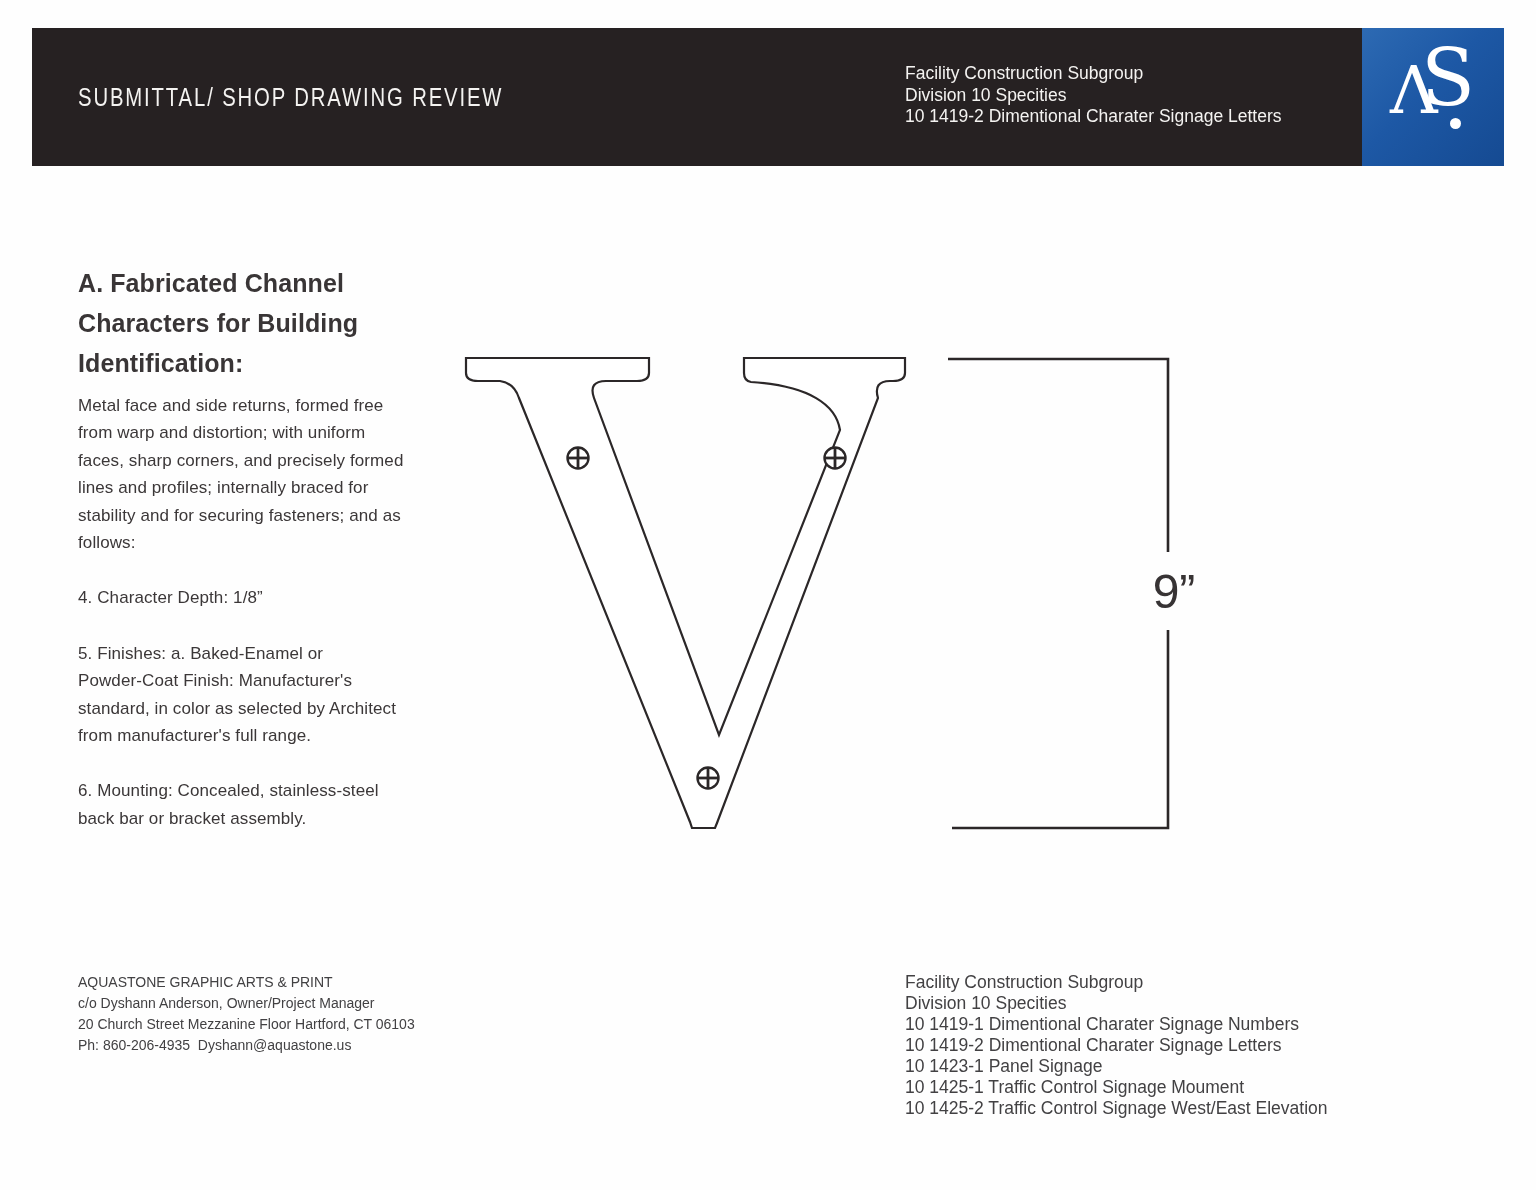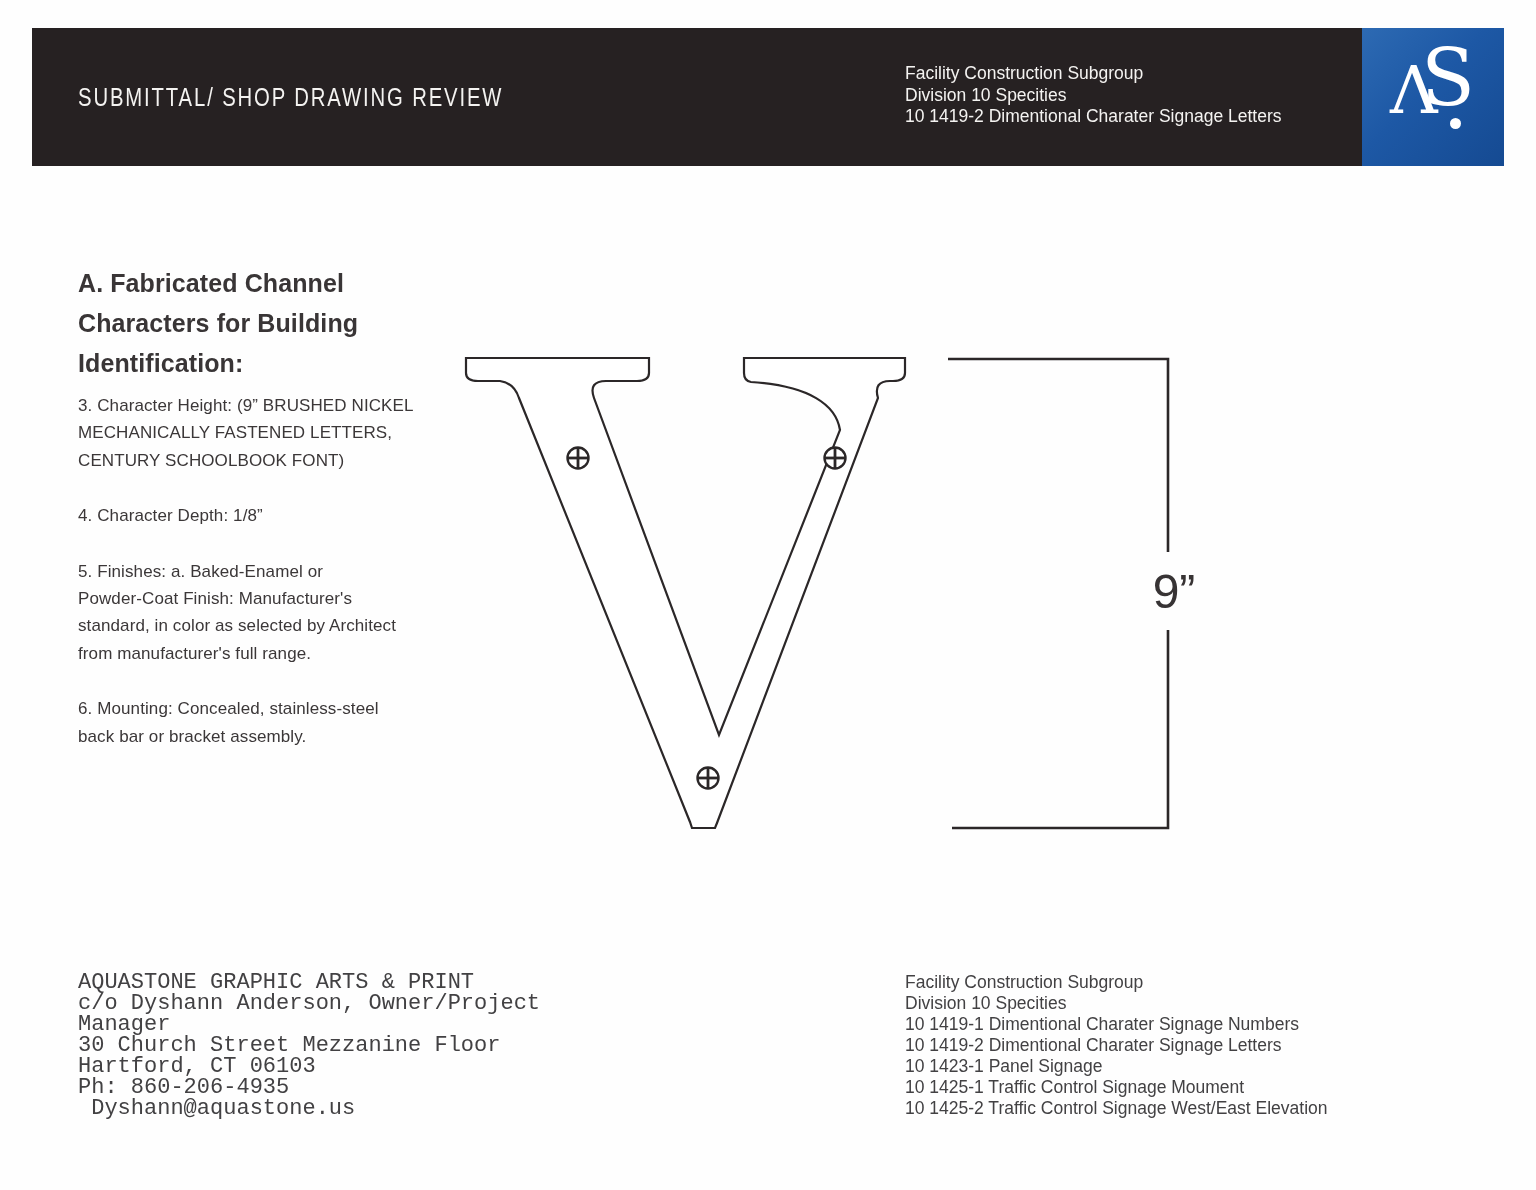--- a/index.html
+++ b/index.html
@@ -40,21 +40,21 @@
     font-size:17px;line-height:27.4px;color:#3b3738;white-space:pre-line;
     margin-top:28px;letter-spacing:.1px;
   }
   .spec-list .spec-item:first-child{margin-top:0;}
   .spec-list .spec-item:nth-child(6){margin-top:0;font-family:Liberation Serif, serif;}
   
   .drawing{position:absolute;left:440px;top:330px;}
   
   .contact-block{
     position:absolute;left:78px;top:972px;width:470px;
-    font-size:22px;line-height:21px;color:#424143;font-family:Liberation Mono, monospace;
+    font-size:14px;line-height:21px;color:#424143;
   }
   .speclist-block{
     position:absolute;left:905px;top:972px;width:480px;
     font-size:17.5px;line-height:21px;color:#424143;
   }
 </style>
 </head>
 <body>
 
 <div class="page">
@@ -72,23 +72,26 @@
     <span class="logo-a">Λ</span>
     <span class="logo-s">S</span>
     <span class="logo-dot"></span>
   </div>
 
   <section class="spec">
     <h1 class="spec-heading">A. Fabricated Channel
 Characters for Building
 Identification:</h1>
     <div class="spec-list">
-        <div class="spec-item">3. Character Height: (9” BRUSHED NICKEL
-MECHANICALLY FASTENED LETTERS,
-CENTURY SCHOOLBOOK FONT)</div>
+        <div class="spec-item">Metal face and side returns, formed free
+from warp and distortion; with uniform
+faces, sharp corners, and precisely formed
+lines and profiles; internally braced for
+stability and for securing fasteners; and as
+follows:</div>
         <div class="spec-item">4. Character Depth: 1/8”</div>
         <div class="spec-item">5. Finishes: a. Baked-Enamel or
 Powder-Coat Finish: Manufacturer's
 standard, in color as selected by Architect
 from manufacturer's full range.</div>
         <div class="spec-item">6. Mounting: Concealed, stainless-steel
 back bar or bracket assembly.</div>
       </div>
   </section>
 
@@ -118,21 +121,21 @@
     </g>
 
     <path d="M508,29 L728,29 L728,222 M728,300 L728,498 L512,498" fill="none" stroke="#2b2728" stroke-width="2.6"></path>
     <text x="734" y="278" text-anchor="middle" font-family="Liberation Sans, sans-serif" font-size="48" font-weight="300" fill="#373334">9”</text>
   </svg>
 
   <footer>
     <div class="contact-block">
         <div>AQUASTONE GRAPHIC ARTS &amp; PRINT</div>
         <div>c/o Dyshann Anderson, Owner/Project Manager</div>
-        <div>30 Church Street Mezzanine Floor Hartford, CT 06103</div>
+        <div>20 Church Street Mezzanine Floor Hartford, CT 06103</div>
         <div>Ph: 860-206-4935 &nbsp;Dyshann@aquastone.us</div>
       </div>
     <div class="speclist-block">
         <div>Facility Construction Subgroup</div>
         <div>Division 10 Specities</div>
         <div>10 1419-1 Dimentional Charater Signage Numbers</div>
         <div>10 1419-2 Dimentional Charater Signage Letters</div>
         <div>10 1423-1 Panel Signage</div>
         <div>10 1425-1 Traffic Control Signage Moument</div>
         <div>10 1425-2 Traffic Control Signage West/East Elevation</div>

